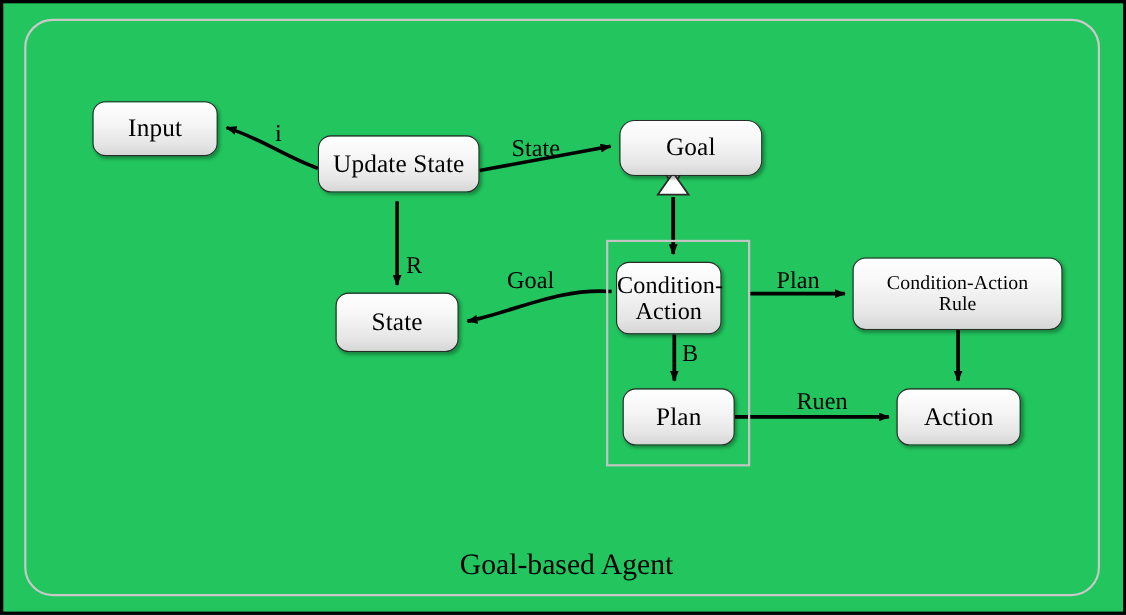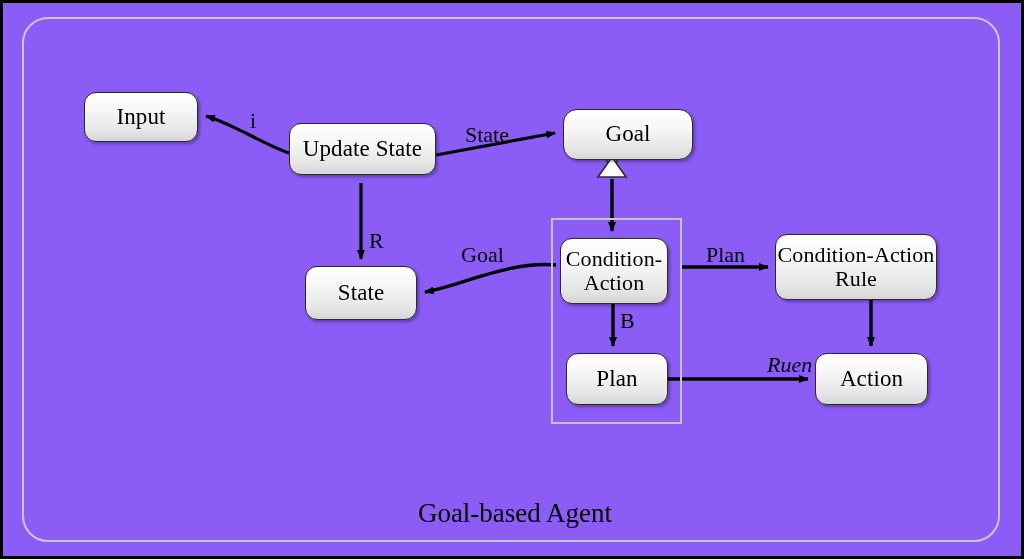--- a/index.html
+++ b/index.html
@@ -8,21 +8,21 @@
     padding: 0;
     background: #ffffff;
   }
   body {
     font-family: "Liberation Serif", "DejaVu Serif", serif;
   }
   #canvas {
     position: relative;
     width: 1024px;
     height: 559px;
-    background: #8b5cf6;
+    background: #22c55e;
     box-sizing: border-box;
     border: 3px solid #000000;
     overflow: hidden;
   }
   
   #inner-frame {
     position: absolute;
     left: 19px;
     top: 14px;
     width: 978px;
@@ -153,47 +153,47 @@
   </div>
 
   <div class="node" id="node-goal" style="left:560px; top:106px; width:130px; height:51px;">
     <span>Goal</span>
   </div>
 
   <div class="node" id="node-state" style="left:302px; top:263px; width:112px; height:54px;">
     <span>State</span>
   </div>
 
-  <div class="node" id="node-condition-action" style="left:557px; top:235px; width:108px; height:66px; white-space:pre-line; font-size:22px;">
+  <div class="node" id="node-condition-action" style="left:557px; top:235px; width:96px; height:66px; white-space:pre-line; font-size:22px;">
     <span>Condition-
 Action</span>
   </div>
 
   <div class="node" id="node-plan" style="left:563px; top:350px; width:102px; height:52px;">
     <span>Plan</span>
   </div>
 
-  <div class="node" id="node-ca-rule" style="left:772px; top:231px; width:162px; height:66px; white-space:pre-line; font-size:22px;">
+  <div class="node" id="node-ca-rule" style="left:772px; top:231px; width:191px; height:66px; white-space:pre-line; font-size:18px;">
     <span>Condition-Action
 Rule</span>
   </div>
 
   <div class="node" id="node-action" style="left:812px; top:350px; width:113px; height:52px;">
     <span>Action</span>
   </div>
 
   <div class="edge-label" style="left:247px; top:105px;">i</div>
 
   <div class="edge-label" style="left:366px; top:225px;">R</div>
 
   <div class="edge-label" style="left:462px; top:119px;">State</div>
 
   <div class="edge-label" style="left:458px; top:239px;">Goal</div>
 
   <div class="edge-label" style="left:703px; top:239px;">Plan</div>
 
   <div class="edge-label" style="left:617px; top:305px;">B</div>
 
-  <div class="edge-label" style="left:764px; top:349px;font-style:italic;">Ruen</div>
+  <div class="edge-label" style="left:721px; top:349px;">Ruen</div>
 
   <div id="caption">Goal-based Agent</div>
 
 </div>
 
 </body></html>

